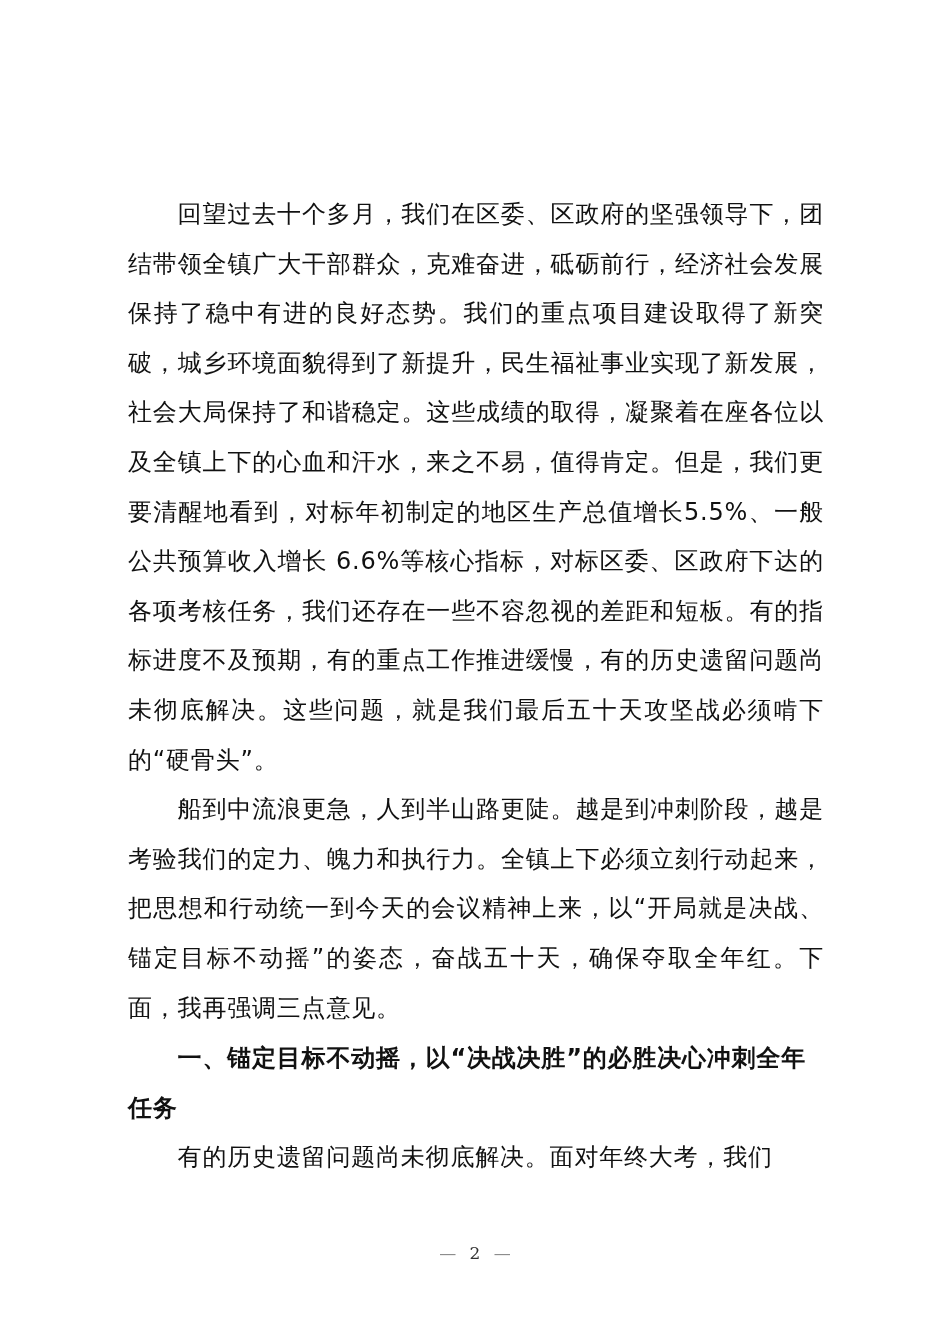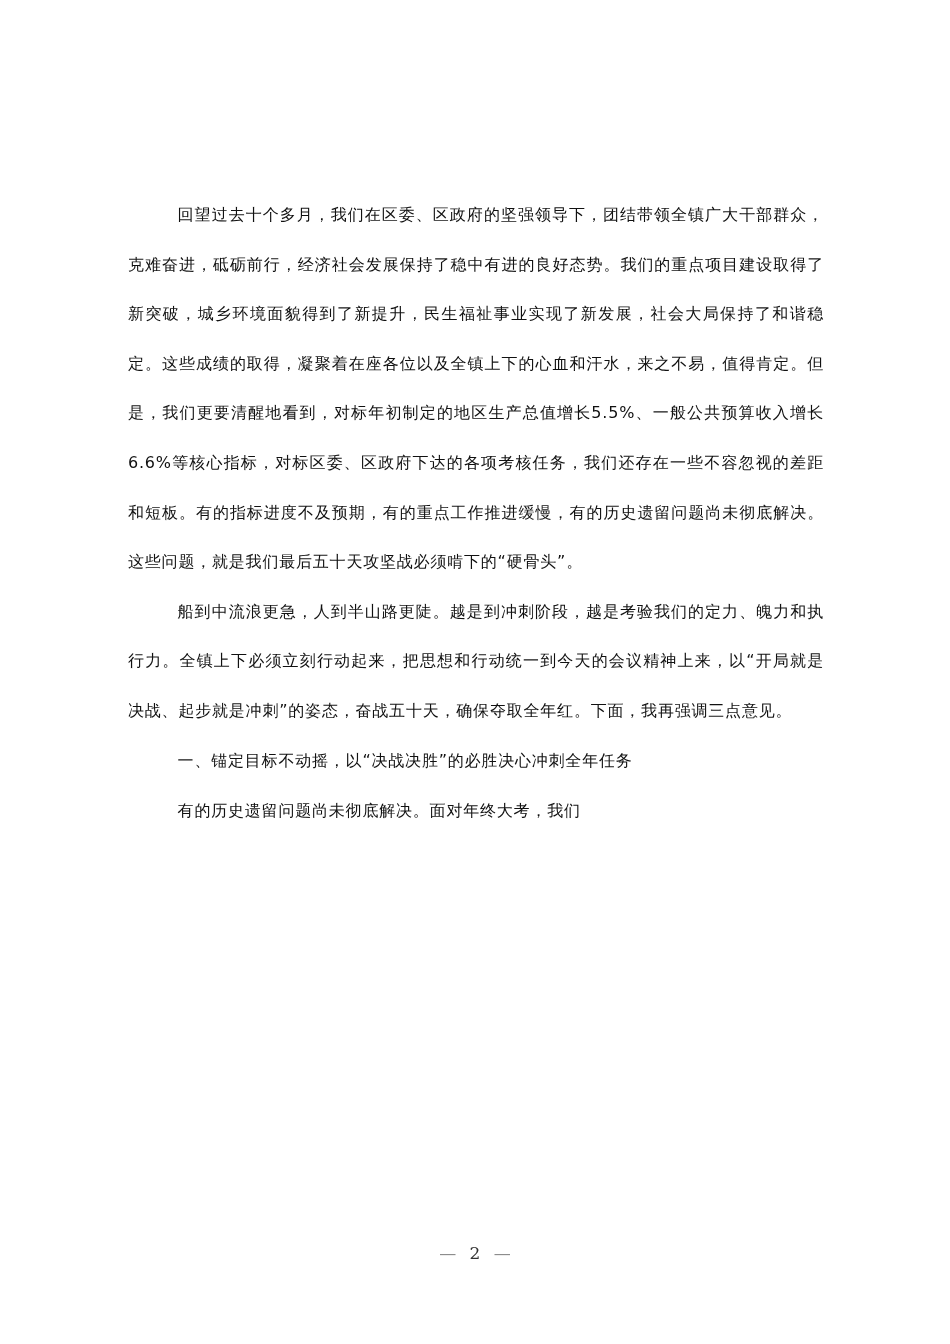--- a/index.html
+++ b/index.html
@@ -3,43 +3,43 @@
 <meta charset="utf-8">
 <style>
   html, body { margin: 0; padding: 0; background: #ffffff; }
   body { width: 950px; height: 1344px; position: relative; overflow: hidden; }
   .page {
     position: absolute; left: 0; top: 0; width: 950px; height: 1344px; background: #fff;
   }
   .content {
     position: absolute; left: 128px; top: 190px; width: 696px;
     font-family: "DejaVu Sans", "Liberation Sans", sans-serif;
-    font-size: 16px; line-height: 49.6px; color: #111;
+    font-size: 24px; line-height: 49.6px; color: #111;
   }
   .para {
     margin: 0; text-indent: 49.6px; text-align: justify; text-justify: inter-character;
     letter-spacing: 0.8px;
   }
   .heading {
-    margin: 0; text-indent: 49.6px; font-weight: normal; letter-spacing: 0.8px;
+    margin: 0; text-indent: 49.6px; font-weight: bold; letter-spacing: 0.8px;
     line-height: 50px;
   }
   .footer {
     position: absolute; left: 0; width: 950px; top: 1243px; text-align: center;
     font-family: "DejaVu Serif", "Liberation Serif", serif; font-size: 17px; color: #333;
   }
   .footer .dash { color: #888; }
 </style>
 </head>
 <body>
 
 <div class="page">
   <div class="content">
     <p class="para">回望过去十个多月，我们在区委、区政府的坚强领导下，团结带领全镇广大干部群众，克难奋进，砥砺前行，经济社会发展保持了稳中有进的良好态势。我们的重点项目建设取得了新突破，城乡环境面貌得到了新提升，民生福祉事业实现了新发展，社会大局保持了和谐稳定。这些成绩的取得，凝聚着在座各位以及全镇上下的心血和汗水，来之不易，值得肯定。但是，我们更要清醒地看到，对标年初制定的地区生产总值增长5.5%、一般公共预算收入增长 6.6%等核心指标，对标区委、区政府下达的各项考核任务，我们还存在一些不容忽视的差距和短板。有的指标进度不及预期，有的重点工作推进缓慢，有的历史遗留问题尚未彻底解决。这些问题，就是我们最后五十天攻坚战必须啃下的“硬骨头”。</p>
-    <p class="para">船到中流浪更急，人到半山路更陡。越是到冲刺阶段，越是考验我们的定力、魄力和执行力。全镇上下必须立刻行动起来，把思想和行动统一到今天的会议精神上来，以“开局就是决战、起步就是冲刺”的姿态，奋战五十天，确保夺取全年红。下面，我再强调三点意见。</p>
+    <p class="para">船到中流浪更急，人到半山路更陡。越是到冲刺阶段，越是考验我们的定力、魄力和执行力。全镇上下必须立刻行动起来，把思想和行动统一到今天的会议精神上来，以“开局就是决战、锚定目标不动摇”的姿态，奋战五十天，确保夺取全年红。下面，我再强调三点意见。</p>
     <p class="heading">一、锚定目标不动摇，以“决战决胜”的必胜决心冲刺全年任务</p>
     <p class="para">有的历史遗留问题尚未彻底解决。面对年终大考，我们</p>
   </div>
 
   <div class="footer">
     <span class="dash">—</span>
     <span style="margin:0 8px;">2</span>
     <span class="dash">—</span>
   </div>
 </div>

